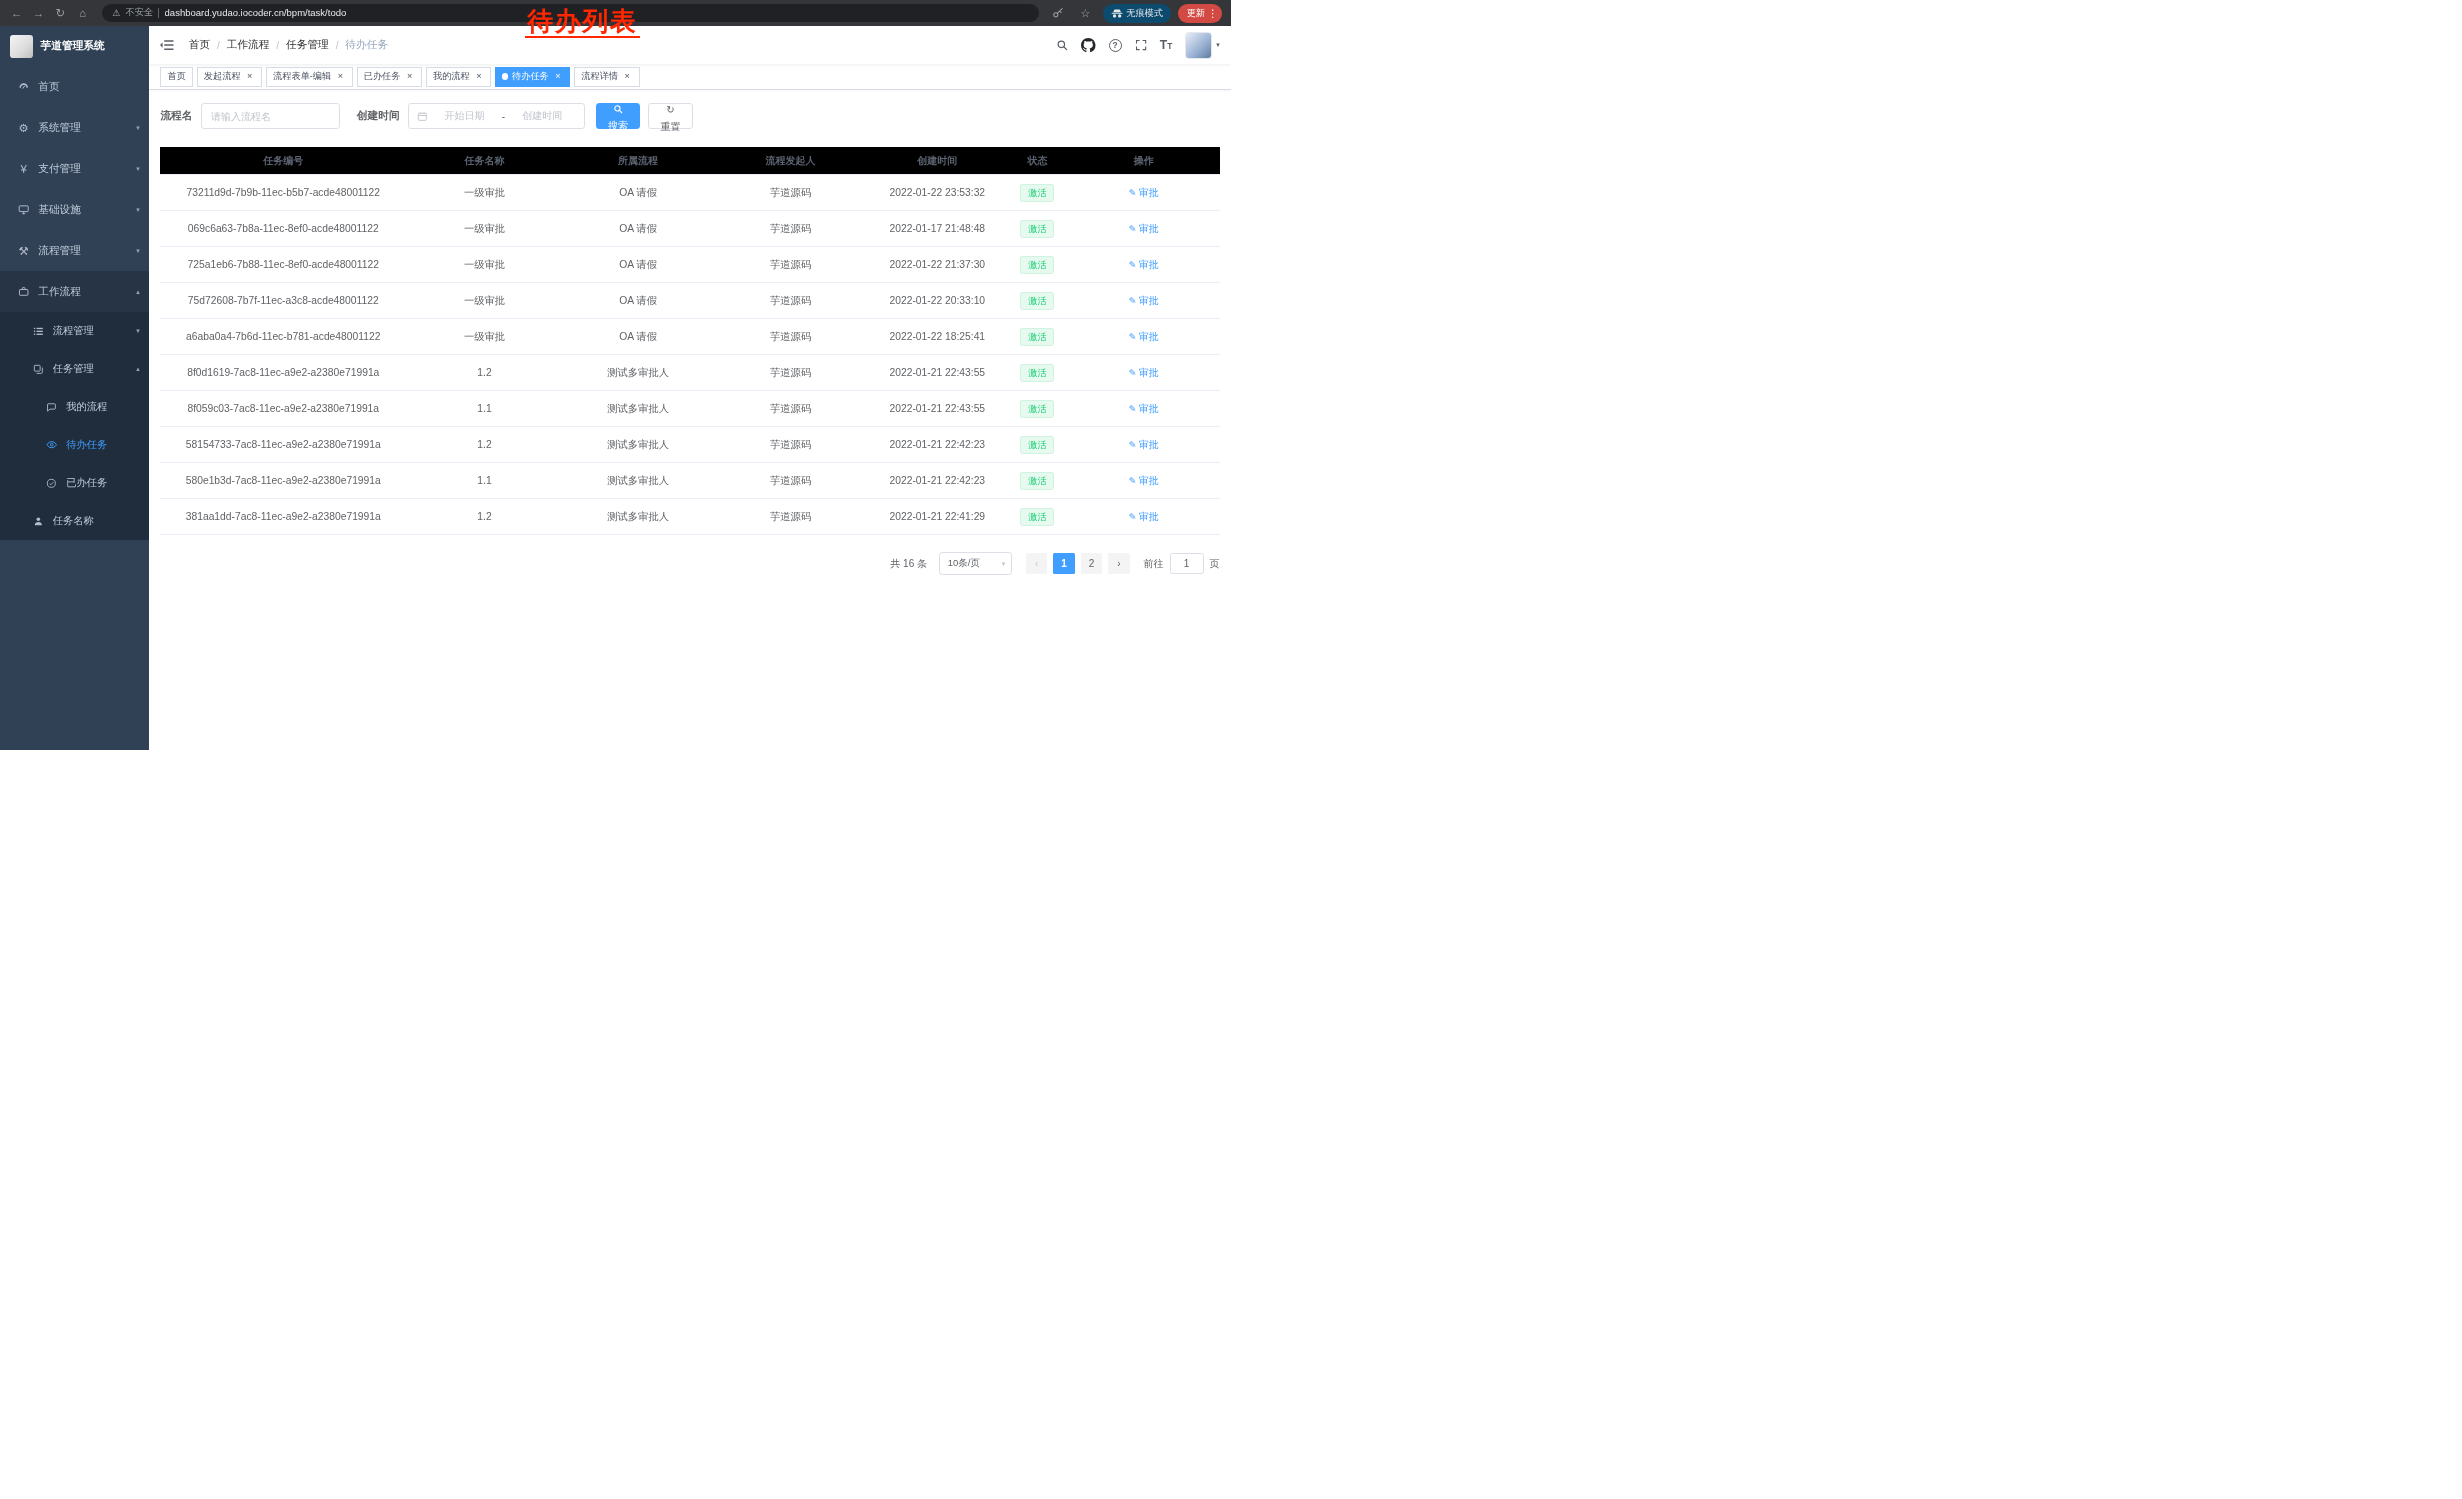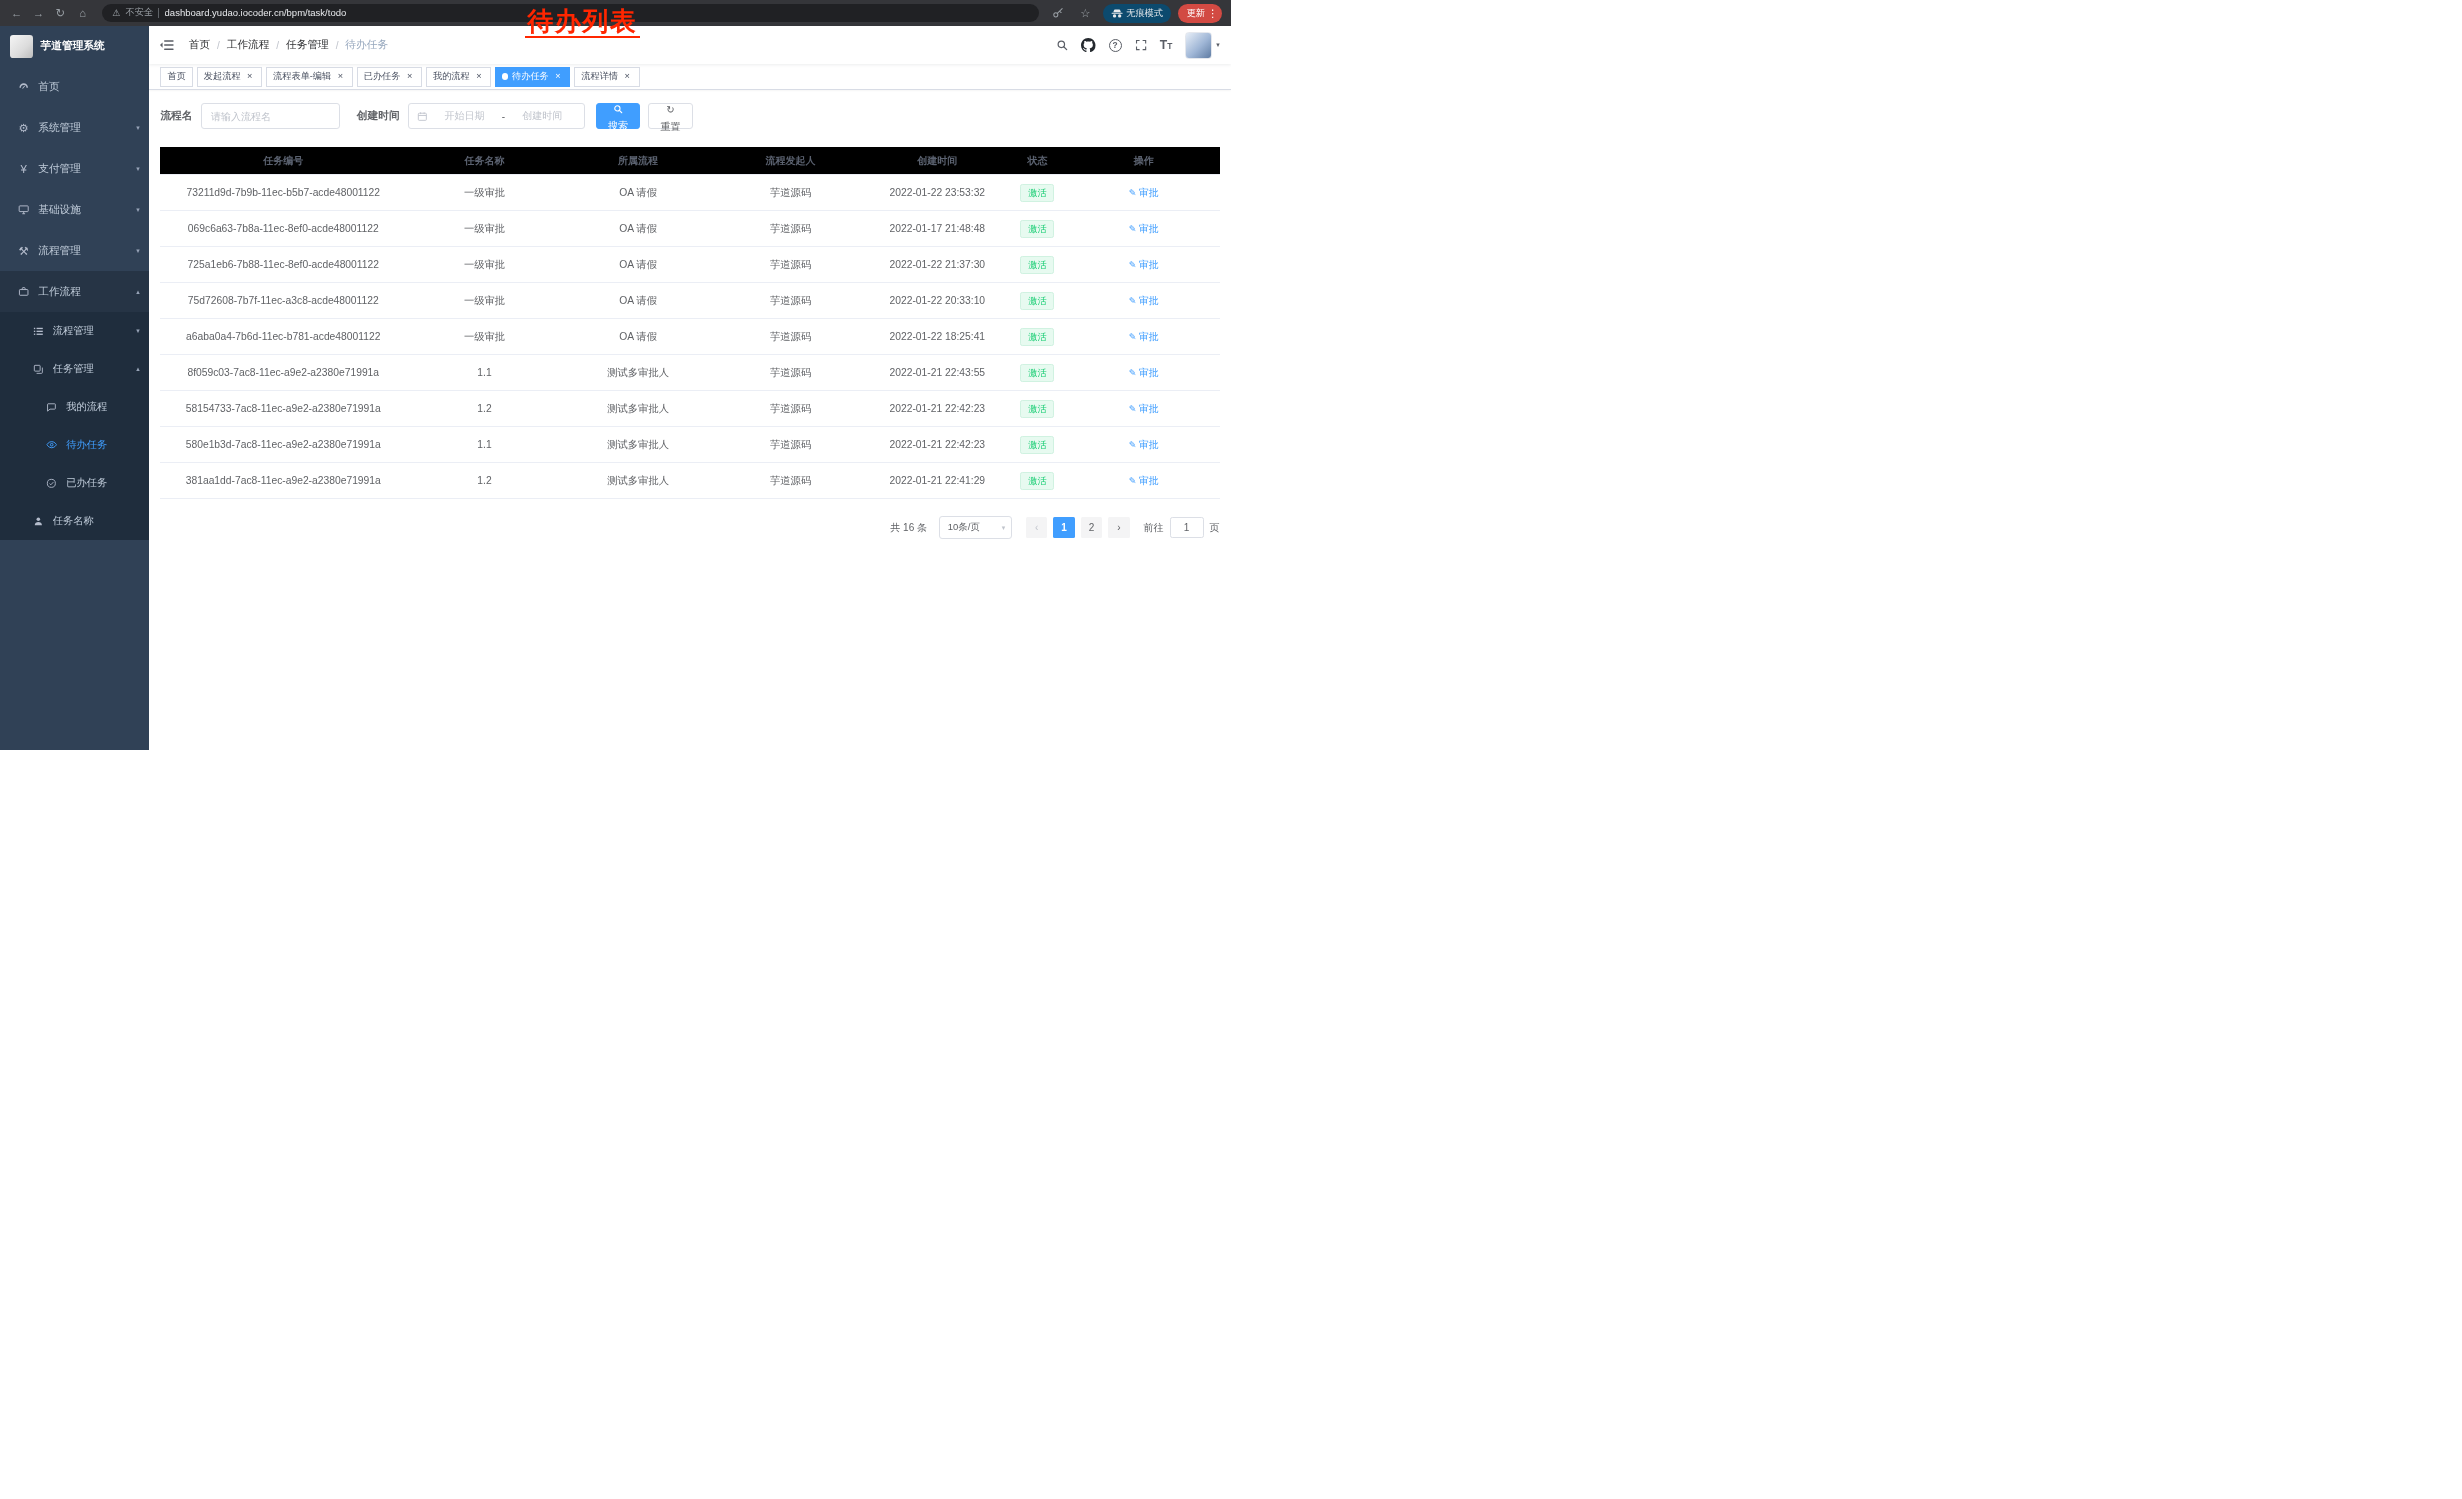--- a/index.html
+++ b/index.html
@@ -480,20 +480,32 @@
             <td>OA 请假</td>
             <td>芋道源码</td>
             <td>2022-01-22 18:25:41</td>
             <td><span class="tag-ok">激活</span></td>
             <td><span class="approve">
                   <span class="pen">✎</span>
                   <span>审批</span>
                 </span></td>
           </tr>
           <tr>
+            <td>8f0d1619-7ac8-11ec-a9e2-a2380e71991a</td>
+            <td>1.2</td>
+            <td>测试多审批人</td>
+            <td>芋道源码</td>
+            <td>2022-01-21 22:43:55</td>
+            <td><span class="tag-ok">激活</span></td>
+            <td><span class="approve">
+                  <span class="pen">✎</span>
+                  <span>审批</span>
+                </span></td>
+          </tr>
+          <tr>
             <td>8f059c03-7ac8-11ec-a9e2-a2380e71991a</td>
             <td>1.1</td>
             <td>测试多审批人</td>
             <td>芋道源码</td>
             <td>2022-01-21 22:43:55</td>
             <td><span class="tag-ok">激活</span></td>
             <td><span class="approve">
                   <span class="pen">✎</span>
                   <span>审批</span>
                 </span></td>

